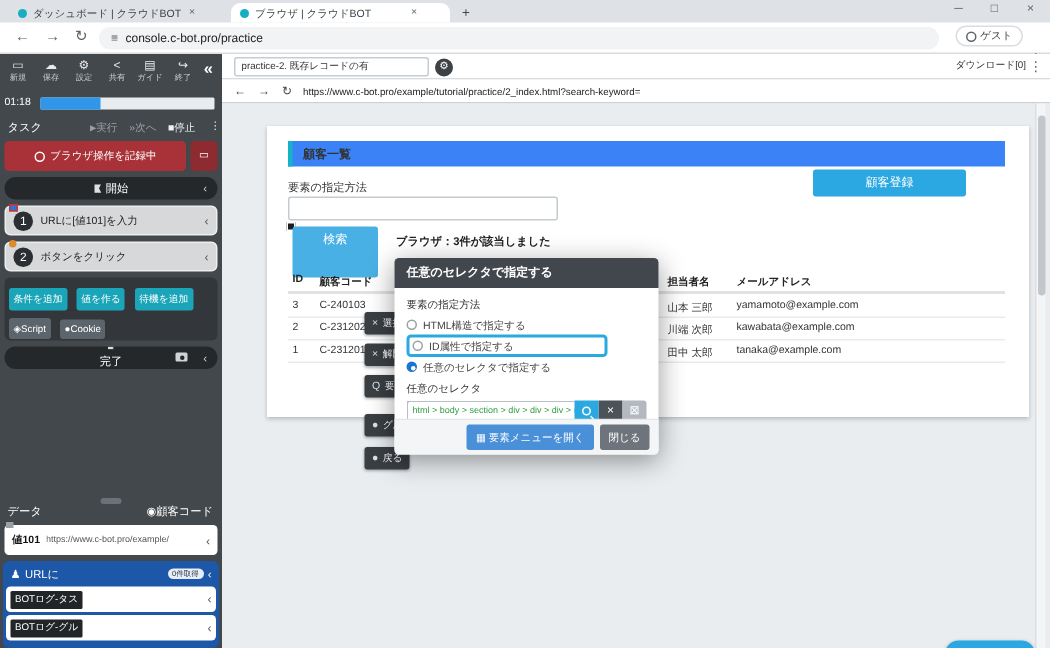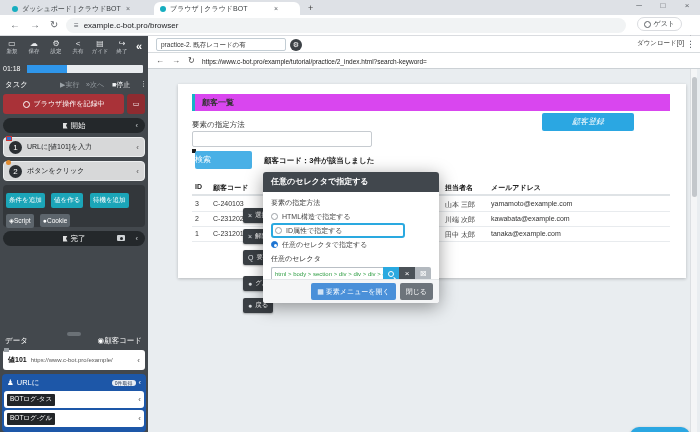--- a/index.html
+++ b/index.html
@@ -28,21 +28,21 @@
 
   
   .sidebar { position:absolute; left:0; top:36px; width:148px; height:396px; background:#43484d; }
   .sbtool { position:absolute; width:20px; text-align:center; color:#e8eaec; cursor:default; }
   .sbtool .ic { font-size:8px; line-height:9px; display:block; }
   .sbtool .lb { font-size:5.5px; color:#c9cdd1; display:block; }
   .collapse { position:absolute; right:6px; top:4px; color:#fff; font-size:11px; font-weight:bold; }
   .timer { position:absolute; left:3px; top:29px; font-size:7px; color:#fff; }
   .ptrack { position:absolute; left:27px; top:29px; width:116px; height:8px; background:#e9ecef; border-radius:1px; }
   .pfill { width:40px; height:8px; background:#2f96ea; }
-  .taskrow { position:absolute; left:0; top:44px; width:164px; height:12px; color:#fff; font-size:7.5px; }
+  .taskrow { position:absolute; left:0; top:44px; width:164px; height:12px; color:#fff; font-size:7.5px;font-family:Liberation Mono, monospace; }
   .tctl { position:absolute; top:0; font-size:7px; color:#9aa1a6; }
   .tctl.on { color:#f1f3f5; }
   .recbtn { position:absolute; left:3px; top:58px; width:121px; height:20px; background:#a93238; border-radius:3px; color:#fff; font-size:7px; display:flex; align-items:center; justify-content:center; gap:4px; }
   .recdot { width:7px; height:7px; border:1.5px solid #fff; border-radius:50%; }
   .recside { position:absolute; left:127px; top:58px; width:18px; height:20px; background:#8e2b30; border-radius:3px; color:#fff; font-size:7px; text-align:center; line-height:20px; }
   .stagebar { position:absolute; left:3px; width:142px; height:15px; background:#24282b; border-radius:8px; color:#fff; font-size:7.5px; display:flex; align-items:center; justify-content:center; gap:3px; }
   .stagebar .chv { position:absolute; right:7px; color:#cfd3d6; }
   .flagic { width:5px; height:6px; background:#fff; clip-path:polygon(0 0,100% 0,70% 50%,100% 100%,0 100%,0 0); opacity:.85; }
   .stepcard { position:absolute; left:3px; width:142px; height:20px; background:#d7d8d9; border:1px solid #eceeef; border-radius:4px; display:flex; align-items:center; gap:5px; padding:0 5px; }
   .stepnum { width:13px; height:13px; background:#2b2f33; color:#fff; border-radius:50%; font-size:8px; text-align:center; line-height:13px; flex:none; }
@@ -72,25 +72,25 @@
   .ws { position:absolute; left:148px; top:36px; width:552px; height:396px; background:#e9edf0; }
   .wstabbar { position:absolute; left:0; top:0; width:552px; height:17px; background:#fff; border-bottom:1px solid #d7dbde; }
   .wstab { position:absolute; left:8px; top:2px; width:130px; height:13px; border:1px solid #c3cdd4; border-radius:2px; font-size:6.5px; color:#333; line-height:12px; padding:0 4px; white-space:nowrap; overflow:hidden; background:#fff; }
   .gearbtn { position:absolute; left:142px; top:2.5px; width:12px; height:12px; background:#3c4146; border-radius:50%; color:#fff; font-size:7px; text-align:center; line-height:12px; }
   .dl { position:absolute; right:16px; top:3px; font-size:6.5px; color:#333; }
   .wsurl { position:absolute; left:0; top:17px; width:552px; height:16px; background:#fff; border-bottom:1px solid #ccd1d5; }
   .wsurl .nv { position:absolute; top:3px; font-size:8px; color:#444; }
   .wsurl .u { position:absolute; left:54px; top:4.5px; font-size:6.5px; color:#222; white-space:nowrap; }
   .view { position:absolute; left:0; top:33px; width:552px; height:363px; background:#e9edf0; }
   .pagecard { position:absolute; left:30px; top:15px; width:508px; height:194px; background:#fff; box-shadow:0 1px 3px rgba(0,0,0,.22); }
-  .ptitle { position:absolute; left:14px; top:10px; width:478px; height:17px; background:#d946ef; border-left:3px solid #16b3c6; font-size:8px; font-weight:bold; color:#333; line-height:17px; padding-left:7px; }
+  .ptitle { position:absolute; left:14px; top:10px; width:478px; height:17px; background:#3b82f6; border-left:3px solid #16b3c6; font-size:8px; font-weight:bold; color:#333; line-height:17px; padding-left:7px; }
   .plabel { position:absolute; left:14px; top:36px; font-size:7.5px; color:#333; }
-  .regbtn { position:absolute; left:364px; top:29px; width:92px; height:18px; background:#2ba7e2; border-radius:2px; color:#fff; font-size:8px; text-align:center; line-height:18px;font-style:italic; }
+  .regbtn { position:absolute; left:364px; top:29px; width:102px; height:18px; background:#2ba7e2; border-radius:2px; color:#fff; font-size:8px; text-align:center; line-height:18px; }
   .pinput { position:absolute; left:14px; top:47px; width:180px; height:16px; border:1px solid #c6cbd0; border-radius:2px; background:#fff; }
-  .searchbtn { position:absolute; left:17px; top:67px; width:57px; height:18px; background:#49b0e6; border-radius:2px; color:#fff; font-size:8px; line-height:18px; }
+  .searchbtn { position:absolute; left:17px; top:67px; width:57px; height:34px; background:#49b0e6; border-radius:2px; color:#fff; font-size:8px; text-align:center; line-height:18px; }
   .selmark { position:absolute; left:13px; top:64px; width:6px; height:6px; background:#1b1d1f; border:1px solid #fff; }
   .presult { position:absolute; left:86px; top:72px; font-size:7.5px; font-weight:bold; color:#222; }
   .trow { position:absolute; left:14px; width:478px; height:15px; }
   .trow span { position:absolute; top:3px; font-size:7px; color:#333; white-space:nowrap; }
   .trow.head { border-bottom:2px solid #dfe3e6; height:16px; }
   .trow.head span { font-weight:bold; color:#222; }
   .trow.r { border-bottom:1px solid #e8ebee; }
   .c0{left:3px;} .c1{left:21px;} .c2{left:253px;} .c3{left:299px;}
   .vsb { position:absolute; right:3px; top:0; width:7px; height:363px; background:#f4f5f6; border-left:1px solid #dcdfe2; }
   .vsb .thumb { position:absolute; left:1px; top:8px; width:5px; height:120px; background:#c3c7cb; border-radius:3px; }
@@ -146,21 +146,21 @@
     <span class="winctl" style="right:28px;">□</span>
     <span class="winctl" style="right:4px;">×</span>
   </div>
 
   <div class="toolbar">
     <span class="navic" style="left:10px;">←</span>
     <span class="navic" style="left:30px;">→</span>
     <span class="navic" style="left:50px;">↻</span>
     <div class="urlpill">
       <span class="tune">≡</span>
-      <span>example.c-bot.pro/browser</span>
+      <span>console.c-bot.pro/practice</span>
     </div>
     <div class="guest">
       <span class="gc"></span>
       <span>ゲスト</span>
     </div>
     <span class="kebab abs" style="right:5px;top:19px;">⋮</span>
   </div>
 
   <div class="sidebar">
     <div class="sbtool" style="left:2px;top:3px;">
@@ -229,21 +229,21 @@
 
     <div class="actions">
       <span class="abtn">条件を追加</span>
       <span class="abtn">値を作る</span>
       <span class="abtn">待機を追加</span>
       <br>
       <span class="abtn gray">◈<span>Script</span></span>
       <span class="abtn gray">●<span>Cookie</span></span>
     </div>
 
-    <div class="stagebar" style="top:195px;">
+    <div class="stagebar" style="top:195px;flex-direction:column;">
       <span class="flagic"></span>
       <span>完了</span>
       <span class="chv" style="right:20px;"><span class="cam"></span></span>
       <span class="chv">‹</span>
     </div>
 
     <div class="handle"></div>
     <div class="datahd">
       <span class="abs" style="left:5px;">データ</span>
       <span class="abs" style="right:6px;">◉<span>顧客コード</span></span>
@@ -289,21 +289,21 @@
     </div>
 
     <div class="view">
       <div class="pagecard">
         <div class="ptitle">顧客一覧</div>
         <div class="plabel">要素の指定方法</div>
         <div class="regbtn">顧客登録</div>
         <div class="pinput"></div>
         <div class="selmark"></div>
         <div class="searchbtn">検索</div>
-        <div class="presult">顧客コード：3件が該当しました</div>
+        <div class="presult">ブラウザ：3件が該当しました</div>
 
         <div class="trow head" style="top:96px;">
           <span class="c0">ID</span>
           <span class="c1">顧客コード</span>
           <span class="c2">担当者名</span>
           <span class="c3">メールアドレス</span>
         </div>
         <div class="trow r" style="top:113px;">
           <span class="c0">3</span>
           <span class="c1">C-240103</span>

